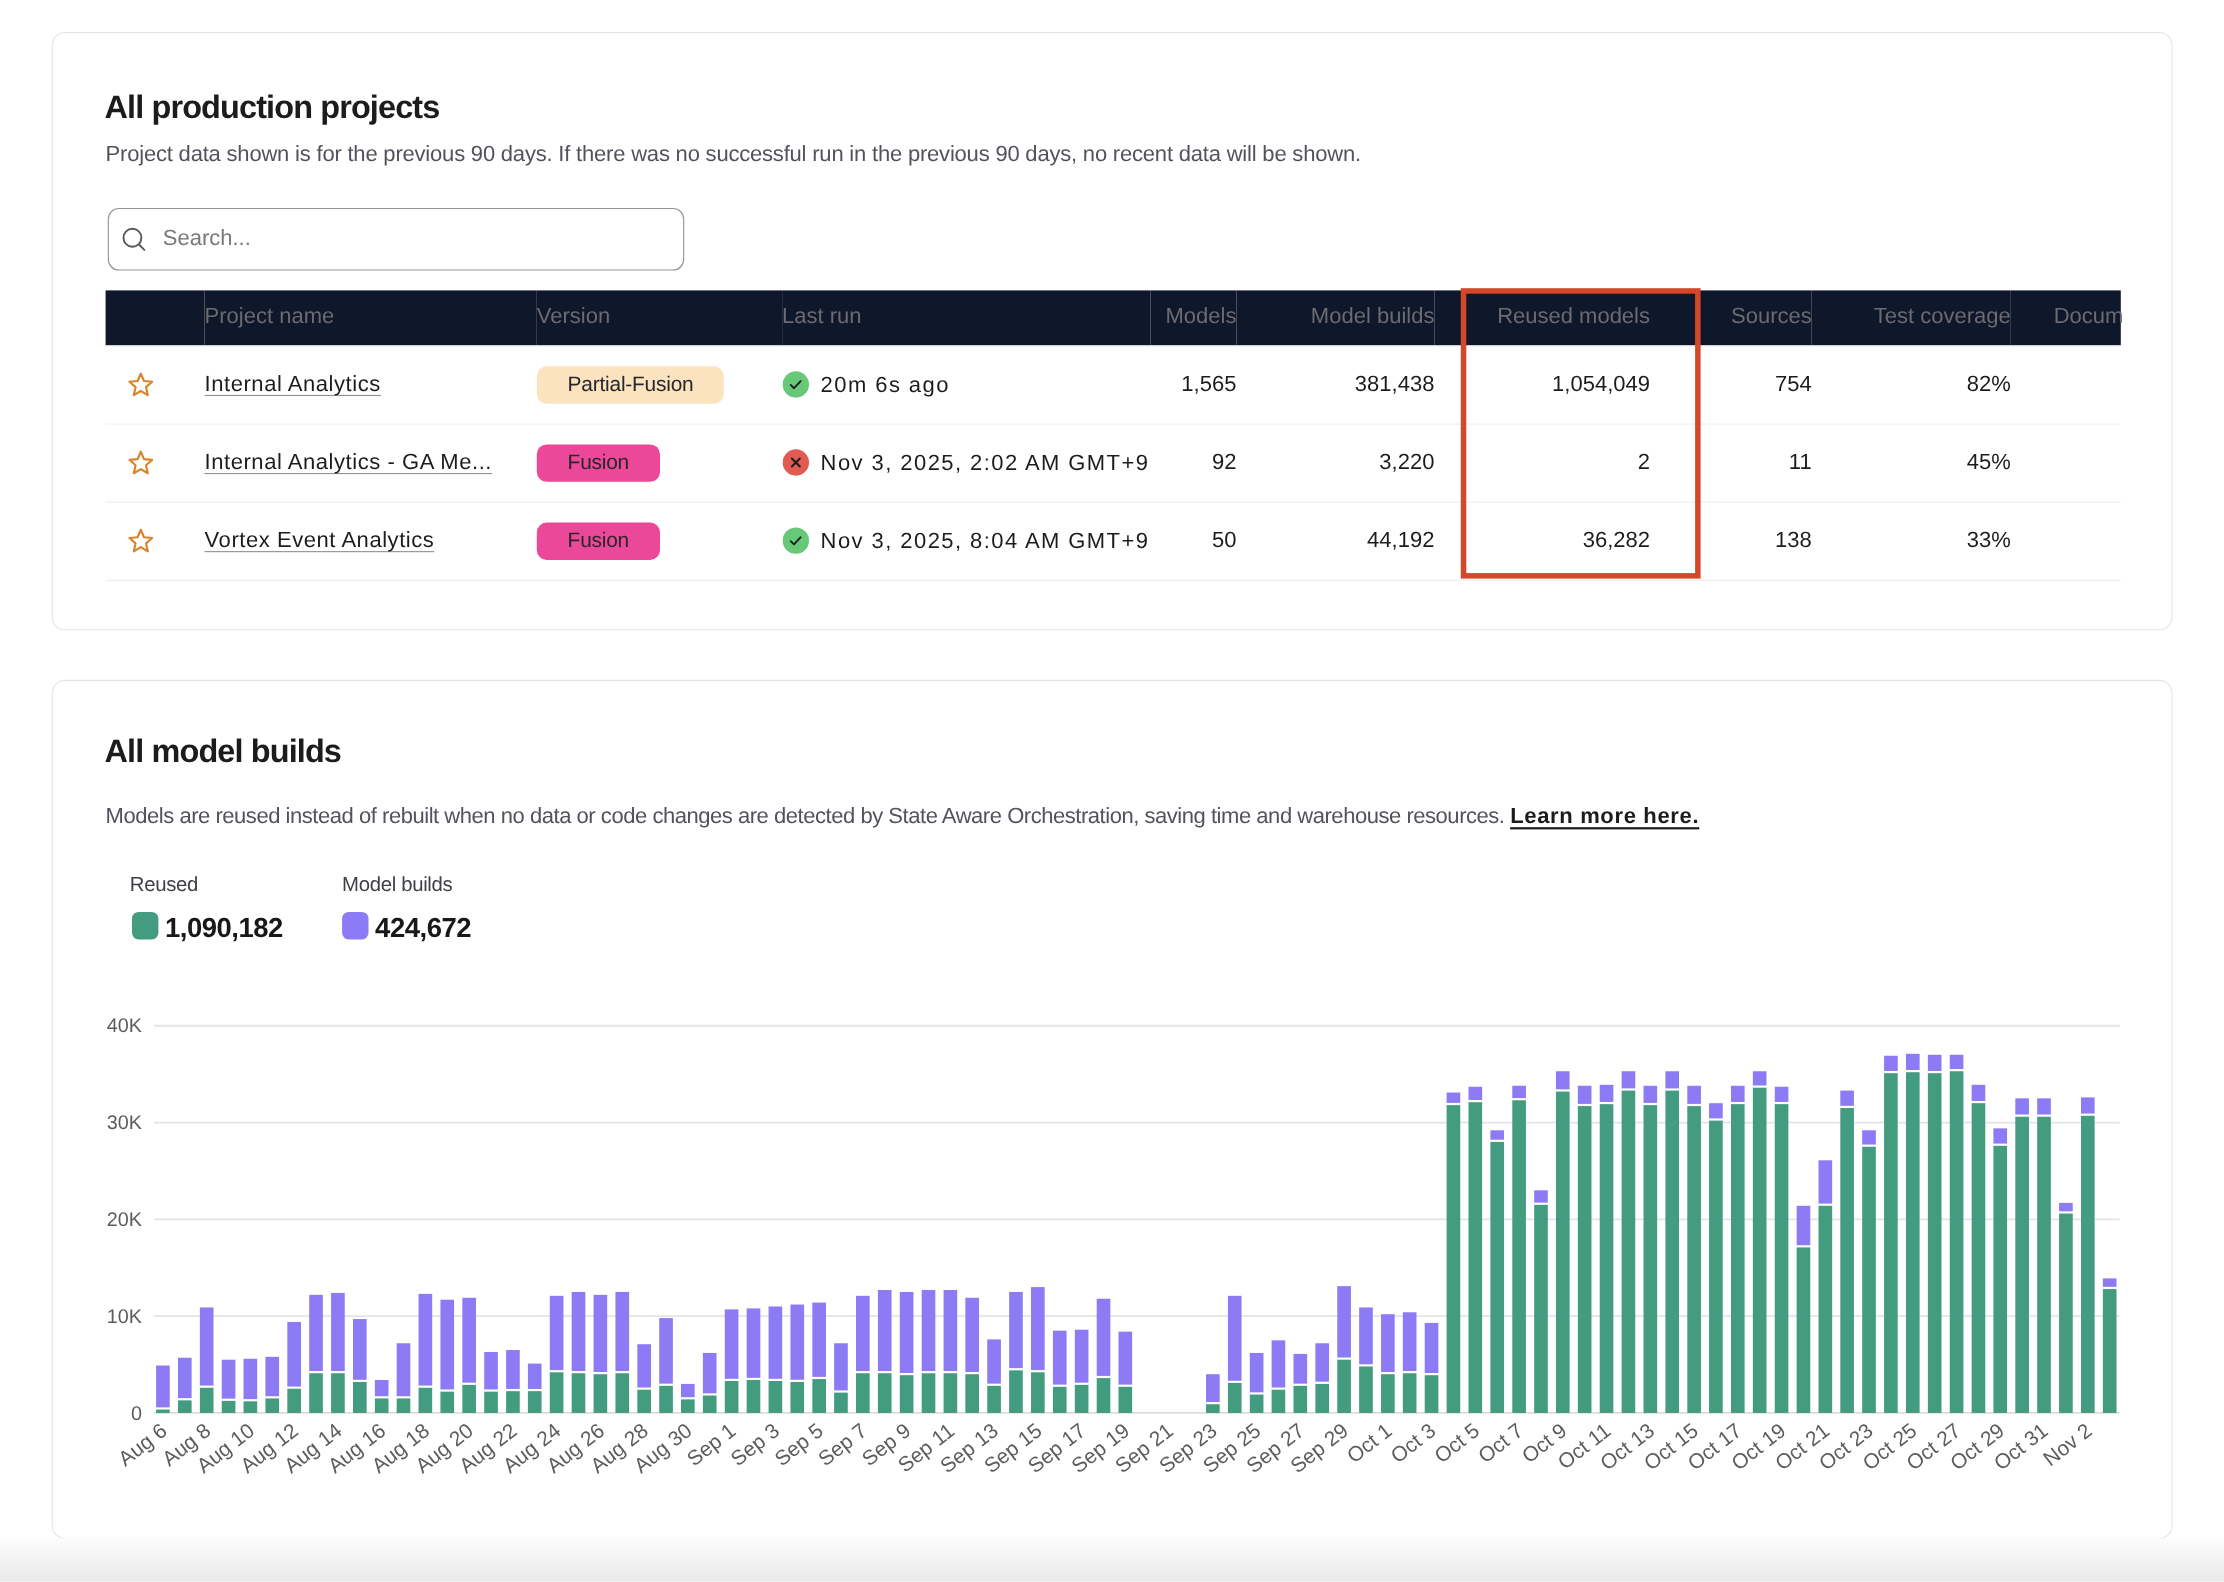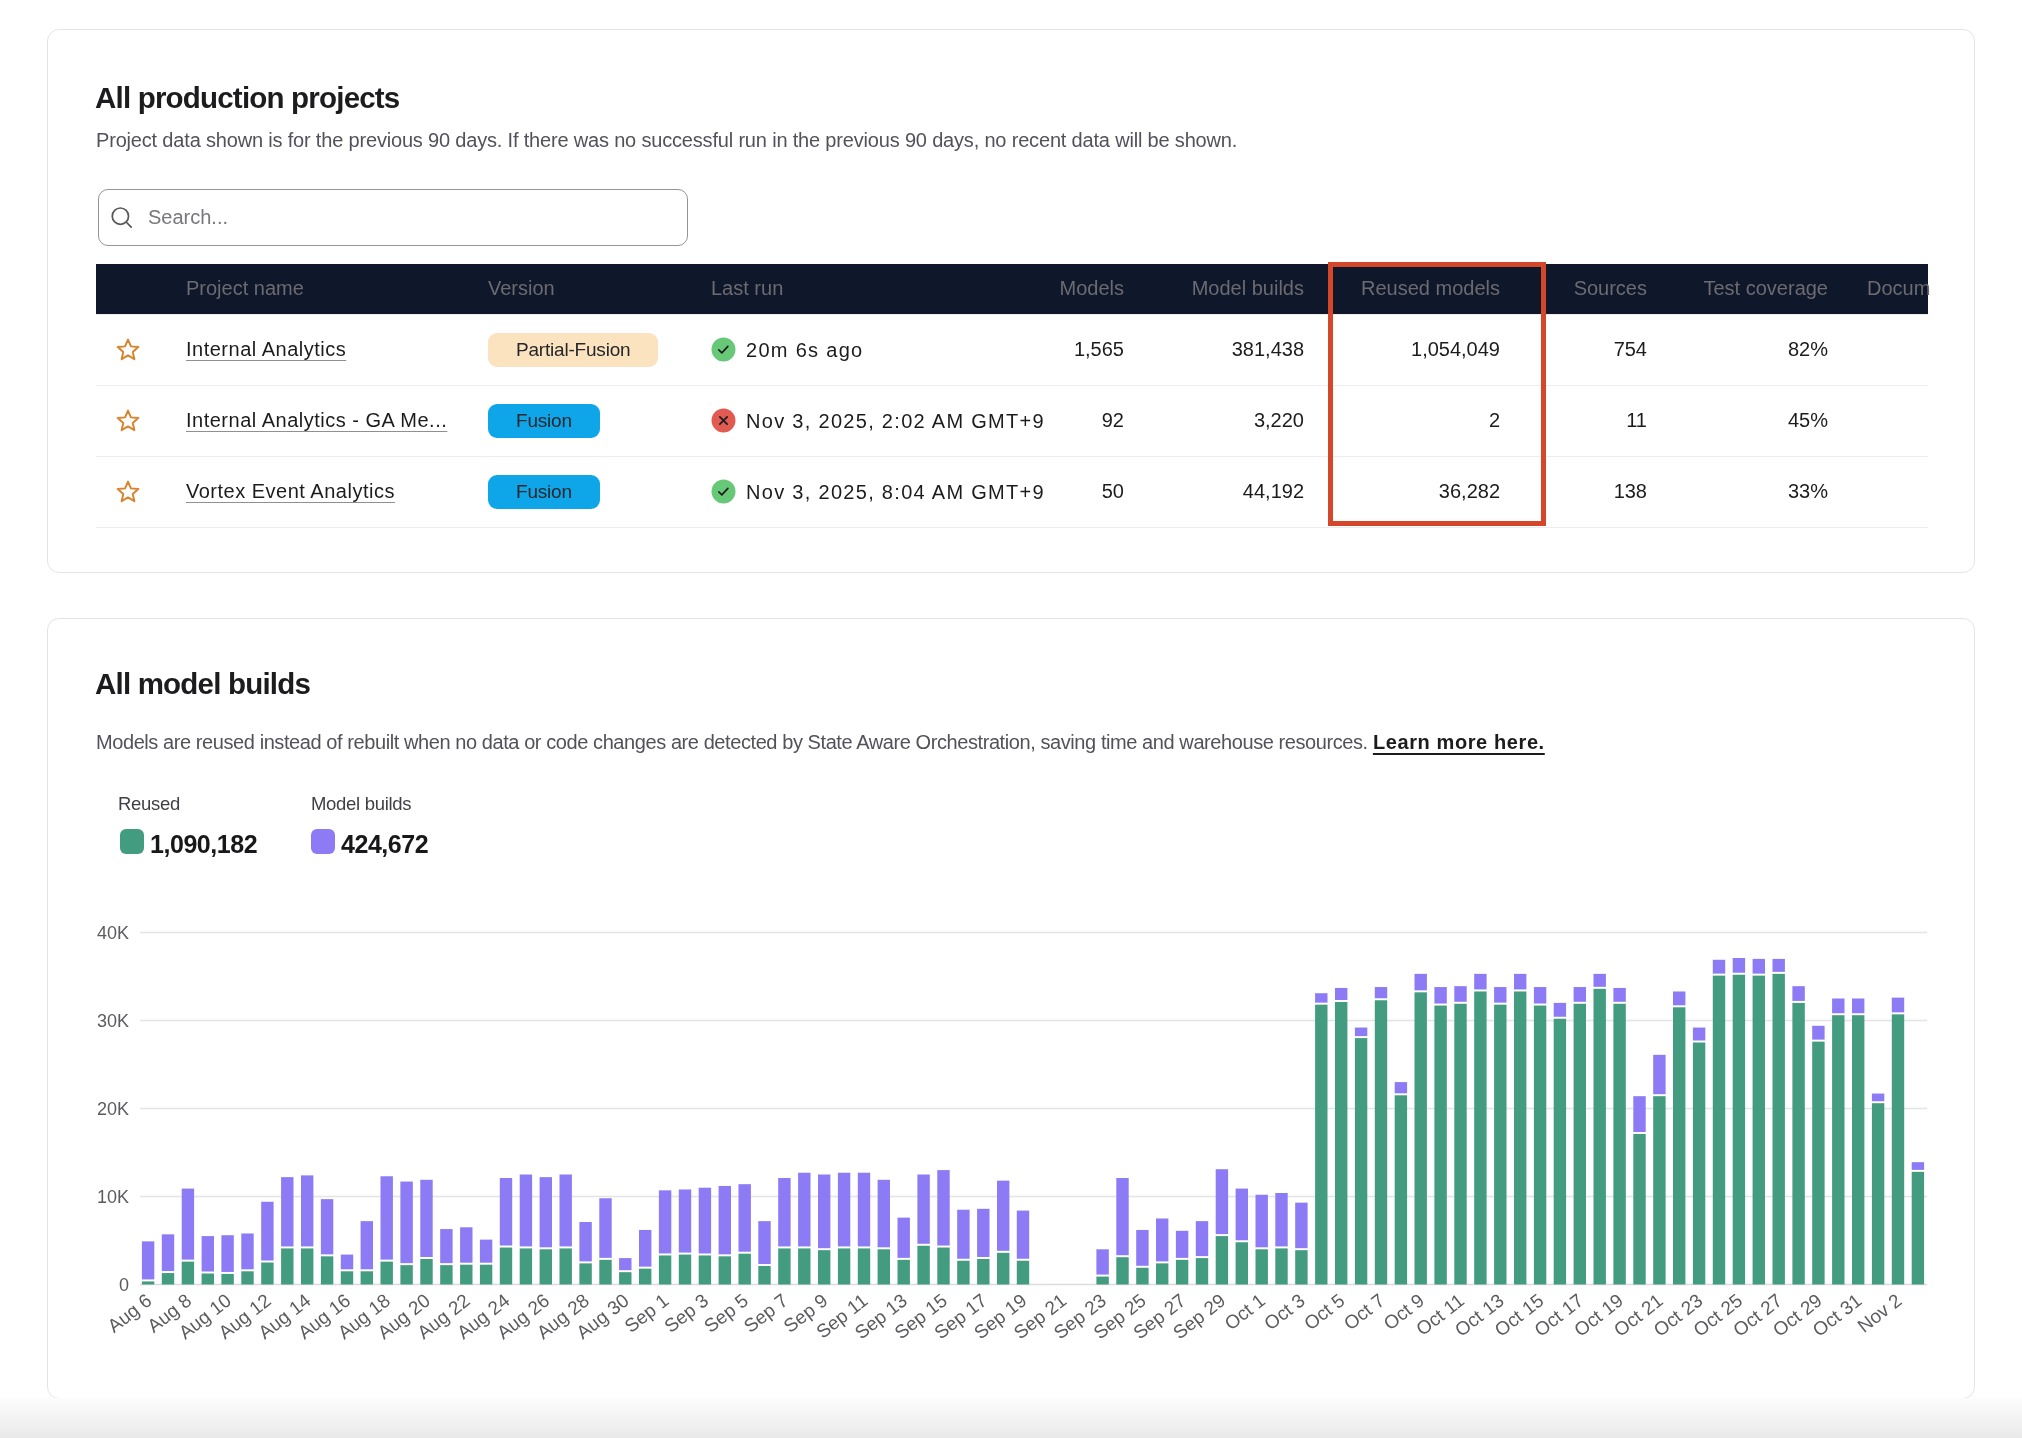--- a/index.html
+++ b/index.html
@@ -2,32 +2,32 @@
 <html><head><meta charset="utf-8">
 <style>
 * { margin:0; padding:0; box-sizing:border-box; }
 html,body { width:2022px; height:1438px; background:#fff; font-family:"Liberation Sans", sans-serif; position:relative; overflow:hidden; }
 .card { position:absolute; left:47px; width:1928px; background:#fff; border:1.5px solid #e4e4e7; border-radius:12px; }
 #card1 { top:29px; height:544px; }
 #card2 { top:618px; height:781px; }
 .pagebottom { position:absolute; left:0; top:1398px; width:2022px; height:40px; background:linear-gradient(#fdfdfd,#e9e9ea); }
 h2 { position:absolute; font-size:29.5px; font-weight:700; color:#1c1c1f; letter-spacing:-0.8px; }
 .desc { position:absolute; font-size:20px; color:#52525b; letter-spacing:-0.18px; }
-.searchbox { position:absolute; left:50px; top:159px; width:590px; height:57px; border:1.5px solid #949499; border-radius:10px; display:flex; align-items:center;text-align:right; }
+.searchbox { position:absolute; left:50px; top:159px; width:524px; height:57px; border:1.5px solid #949499; border-radius:10px; display:flex; align-items:center;text-align:right; }
 .searchbox svg { margin-left:7px; }
 .searchbox span { margin-left:10px; font-size:20px; color:#77777c; }
 table { position:absolute; left:48px; top:234px; width:1832px; border-collapse:collapse; table-layout:fixed; }
 th { background:#0f172a; font-weight:400; font-size:20px; color:#6b6b71; height:50px; }
 td { height:71px; font-size:20px; color:#1c1c1f; border-top:1.5px solid #ededee; }
 tr.last td { border-bottom:1.5px solid #ededee; }
 .tl { text-align:left; } .tr { text-align:right; }
 .pname { font-weight:400; letter-spacing:0.5px; text-decoration:underline; text-decoration-color:#8f8f94; text-underline-offset:4px; text-decoration-thickness:1.3px; }
 .badge { display:inline-block; font-size:19px; font-weight:500; color:#27272a; letter-spacing:-0.2px; padding:6px 28px; border-radius:9px; }
 .badge.peach { background:#fbe3c0; }
-.badge.purp { background:#0ea5e9; }
+.badge.purp { background:#ec4899; }
 .lastrun { display:flex; align-items:flex-end; gap:10px; white-space:nowrap; overflow:hidden; }
 .lastrun span { letter-spacing:1.3px; }
 .redbox { position:absolute; left:1280px; top:232px; width:218px; height:264px; border:5px solid #d5472b; }
 .star { display:block; margin-left:19px; }
 .envbtn { position:absolute; left:1596px; top:91px; width:284px; height:52px; border:1.5px solid #949499; border-radius:10px; display:flex; align-items:center; font-size:21px; color:#1c1c1f; }
 .envbtn b { font-weight:400; margin-left:9px; }
 .envbtn .sel { font-weight:500; margin-left:11px; }
 .envbtn svg { margin-left:auto; margin-right:10px; }
 .leglab { position:absolute; font-size:18.5px; color:#3f3f46; letter-spacing:-0.3px; }
 .legnum { position:absolute; font-size:25px; font-weight:700; color:#18181b; letter-spacing:-0.45px; }

